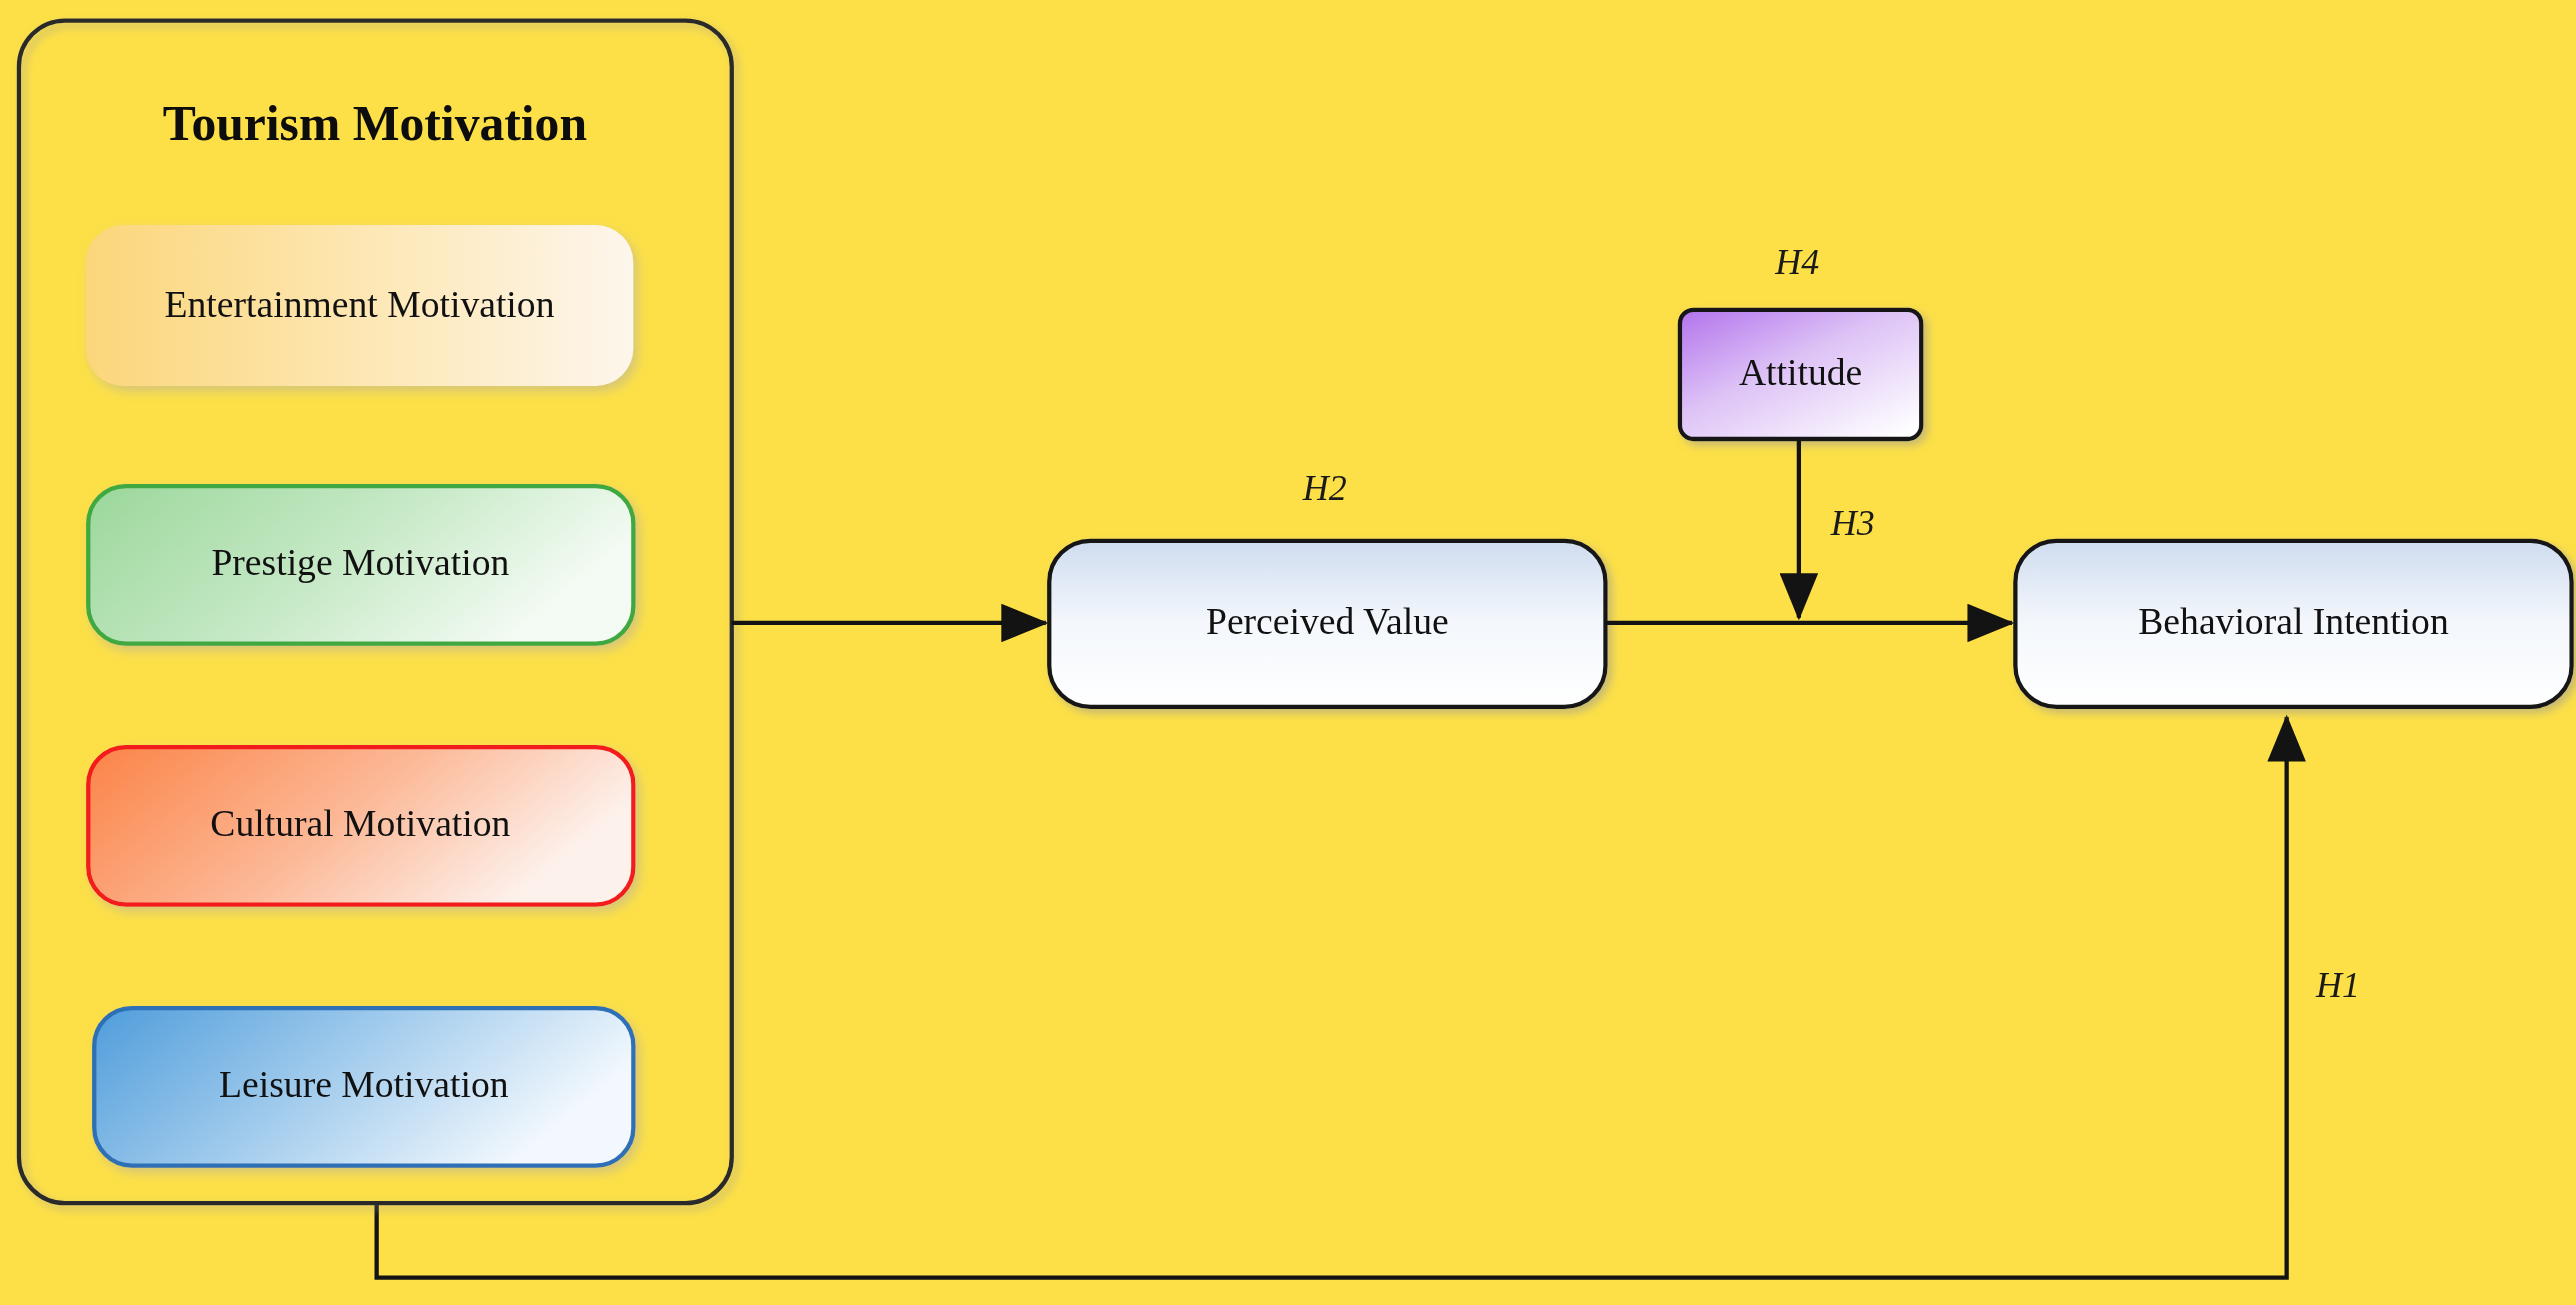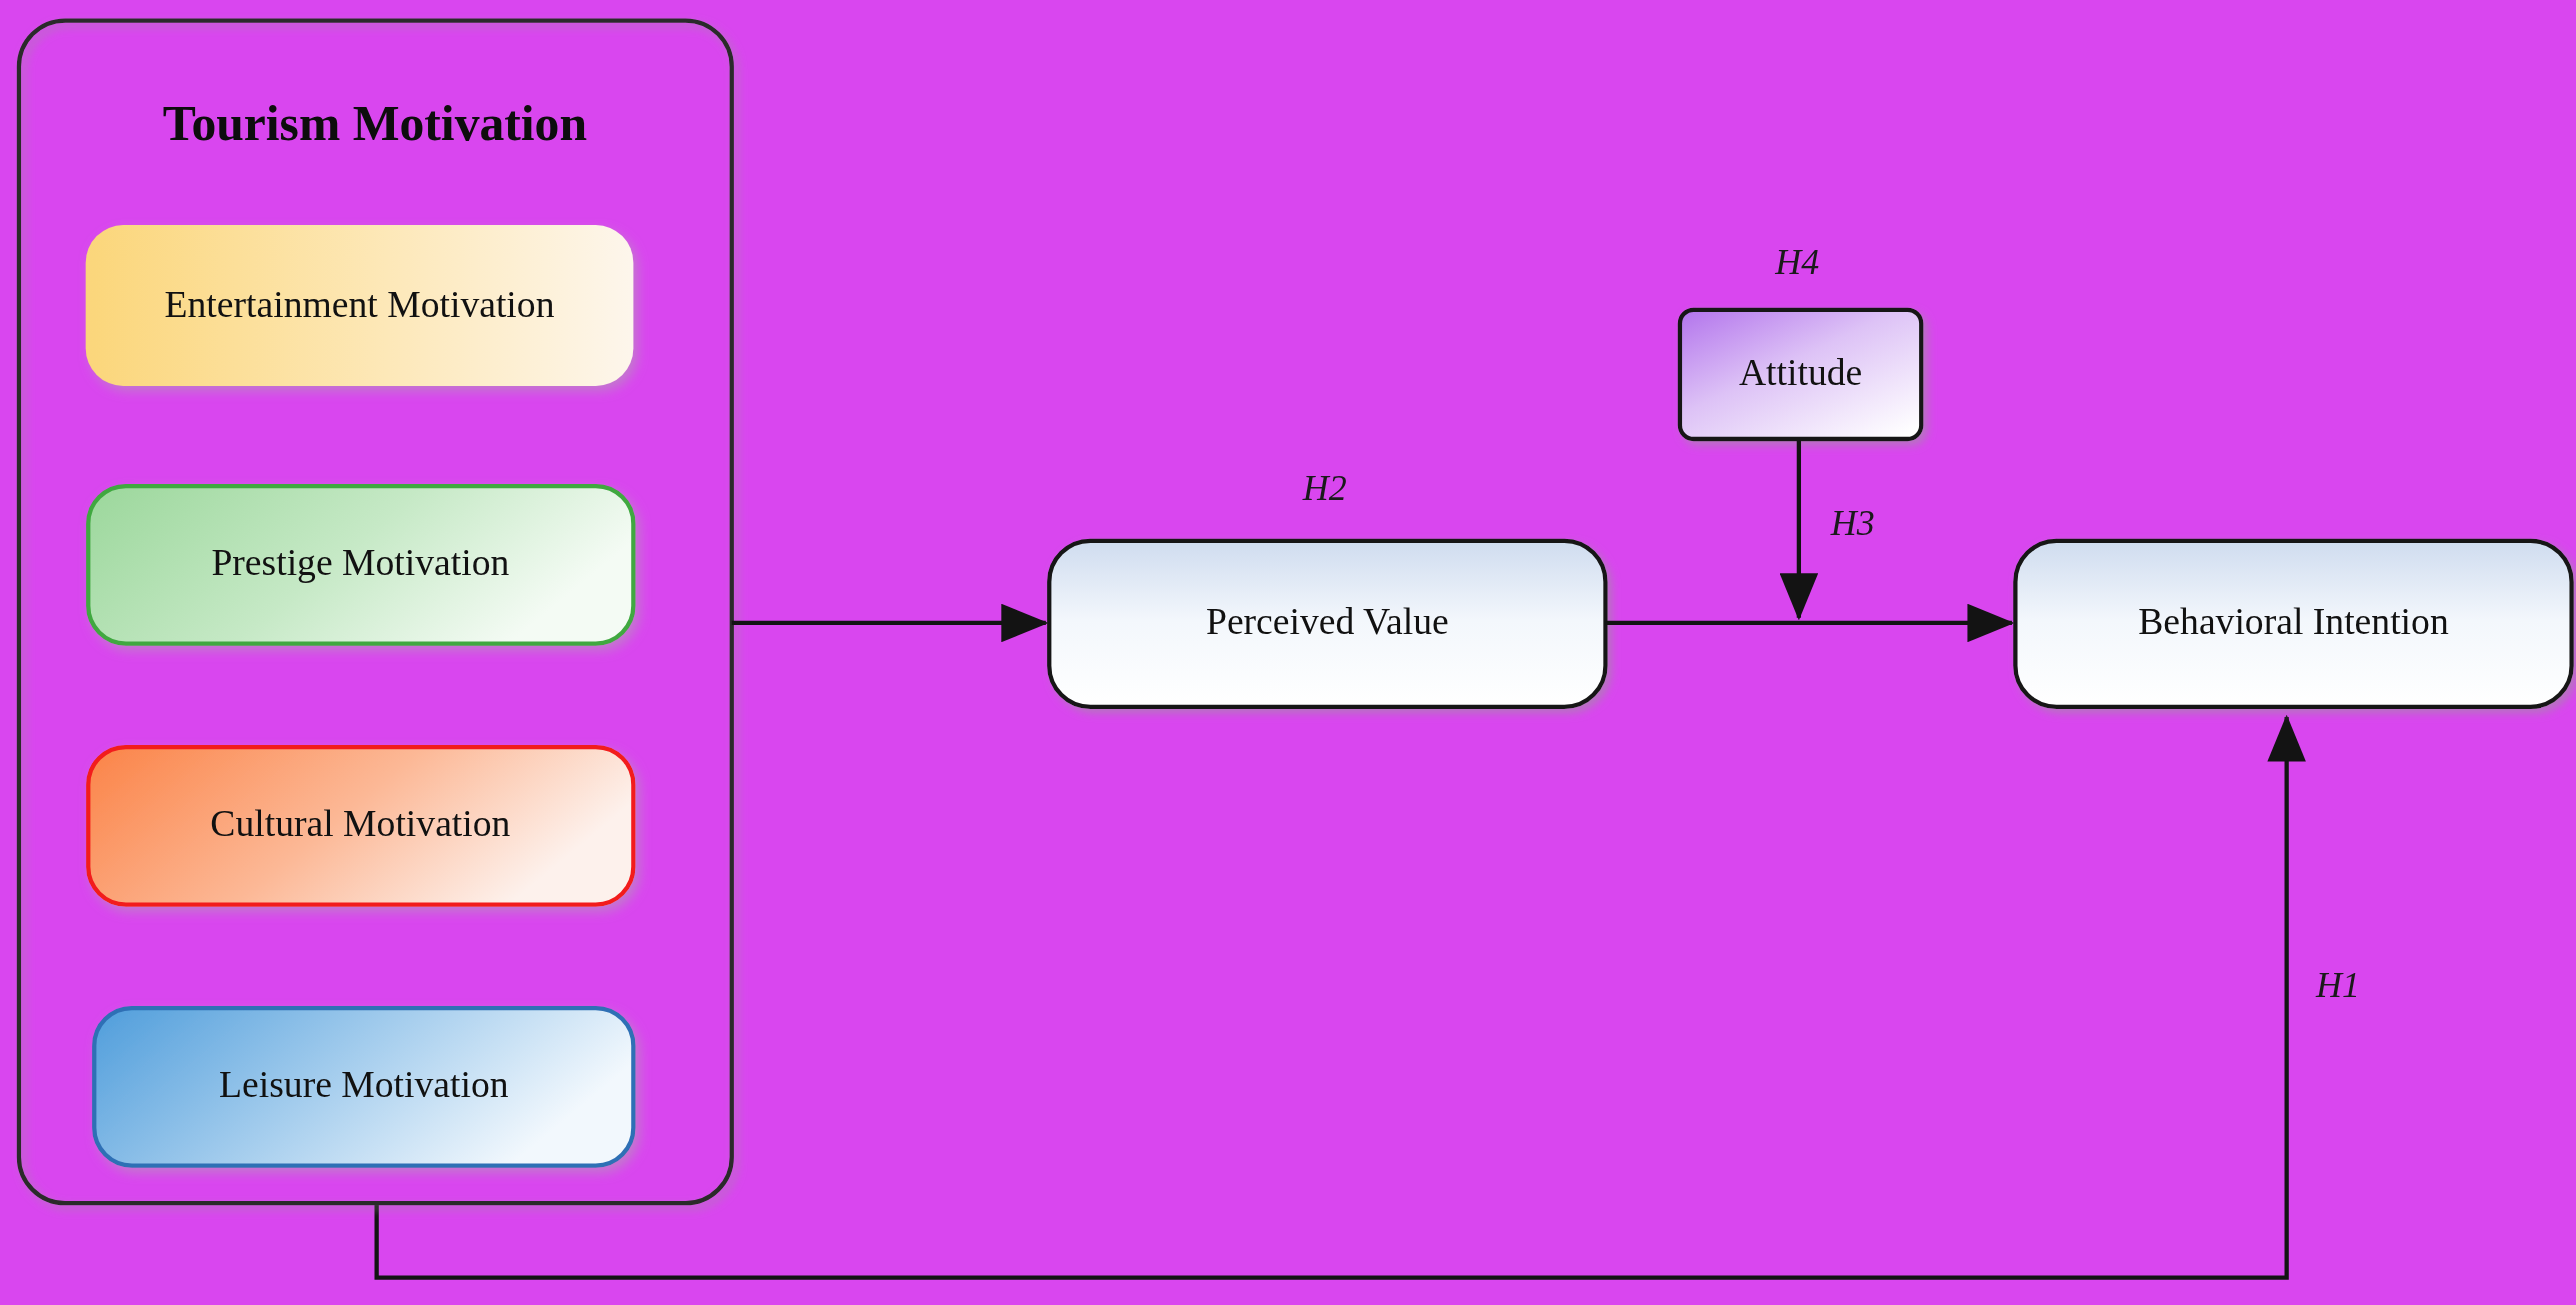--- a/index.html
+++ b/index.html
@@ -10,21 +10,21 @@
   body {
     width: 2576px;
     height: 1305px;
     font-family: "Liberation Serif", "DejaVu Serif", serif;
     overflow: hidden;
   }
   #diagram-root {
     position: relative;
     width: 2576px;
     height: 1305px;
-    background: #d946ef;
+    background: #fde047;
   }
   svg#diagram-svg {
     position: absolute;
     top: 0;
     left: 0;
     width: 2576px;
     height: 1305px;
     display: block;
   }
   .node-label {

